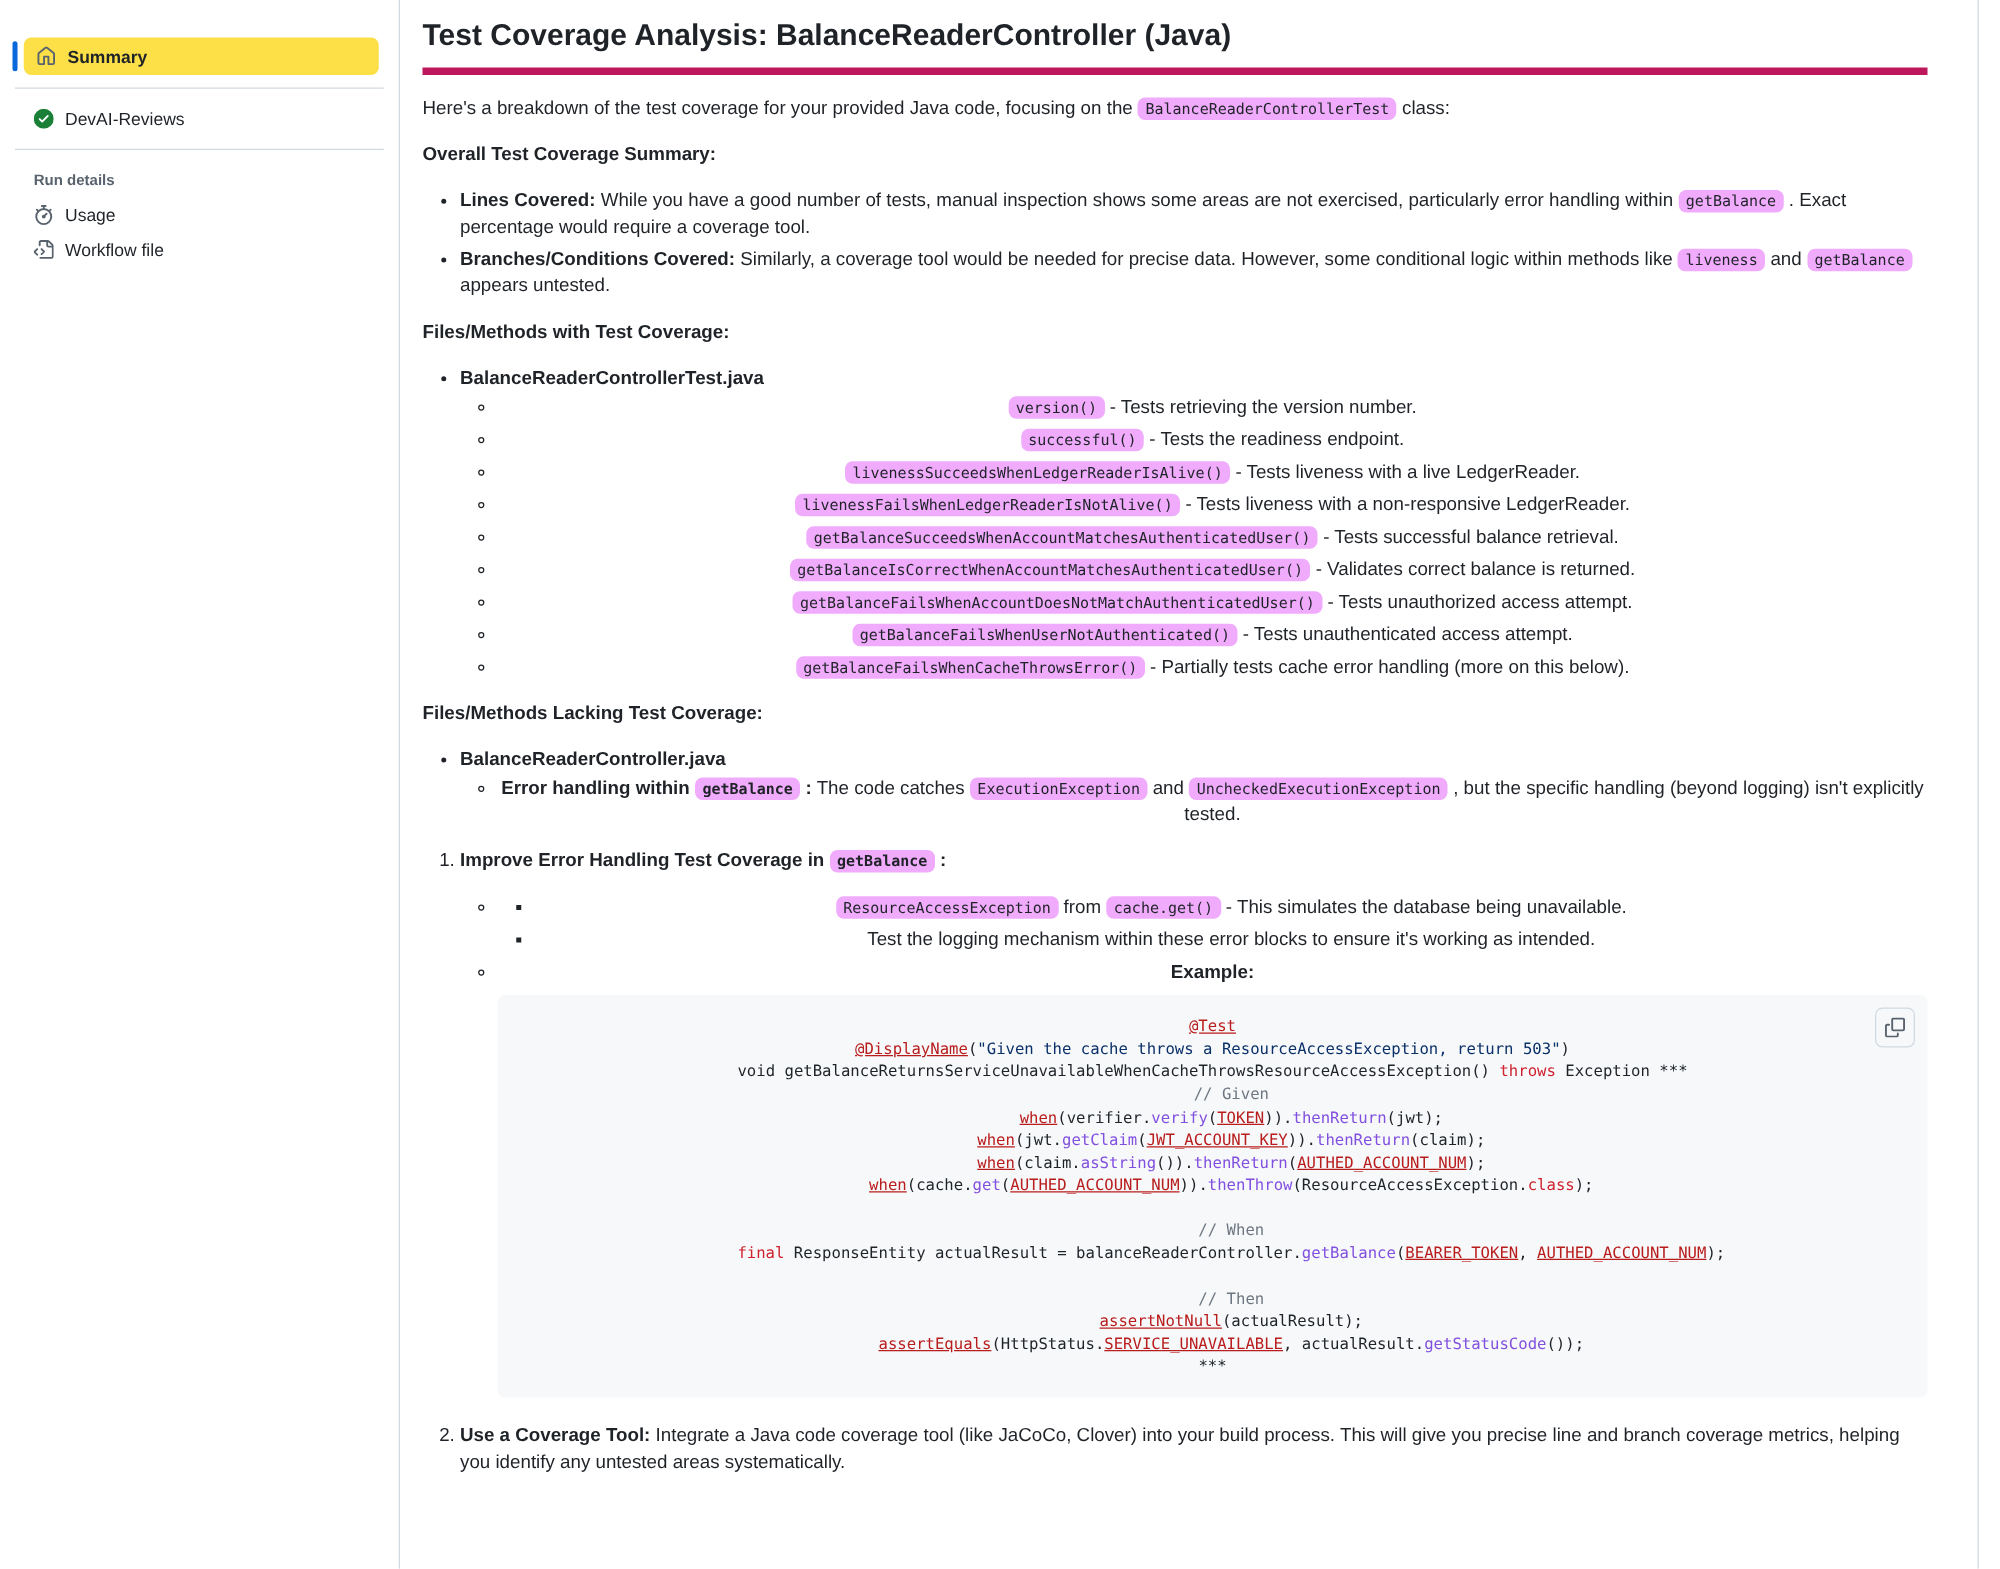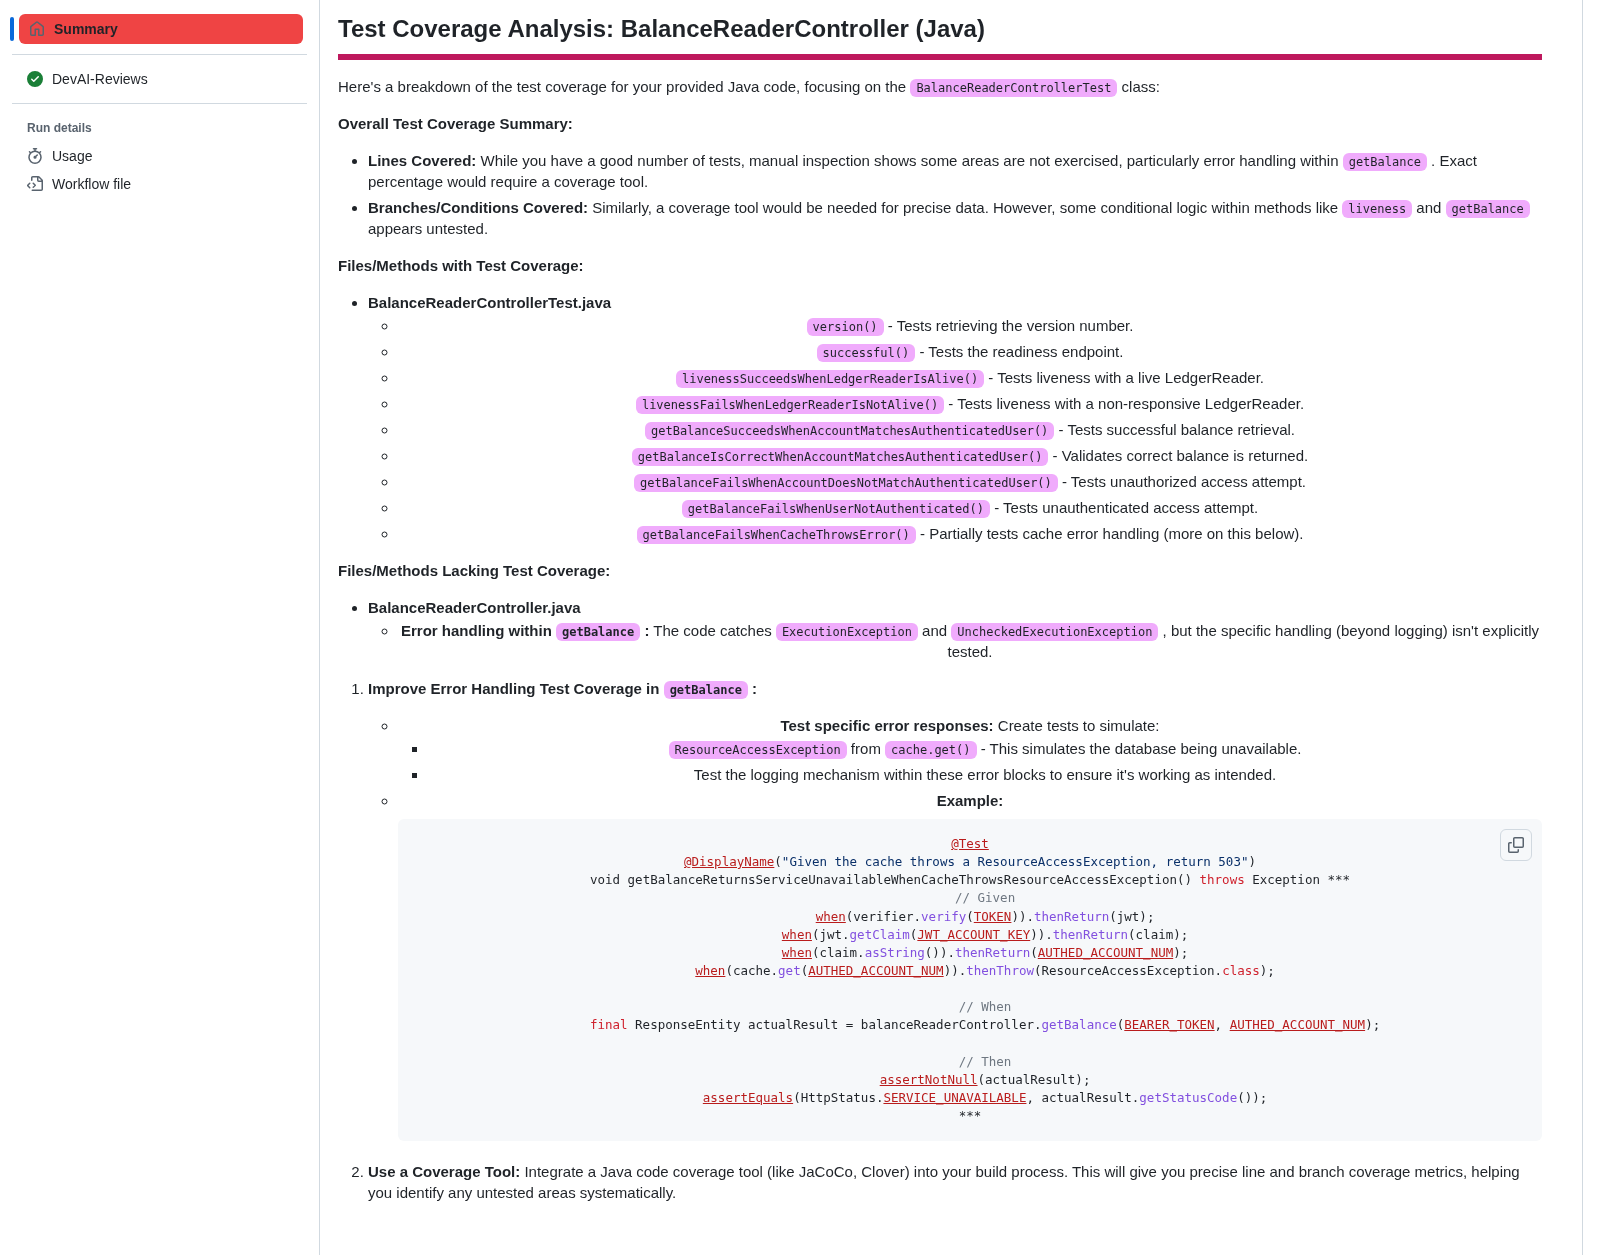--- a/index.html
+++ b/index.html
@@ -15,21 +15,21 @@
   .sidebar {
     width:320px; min-width:320px; height:100%;
     border-right:1px solid #d1d9e0;
     padding:14px 16px 16px 16px;
   }
   .nav-item {
     position:relative; display:flex; align-items:center; gap:9px;
     height:30px; padding:0 10px; margin-left:3px;
     border-radius:6px; font-size:14px; color:#1f2328; cursor:pointer;
   }
-  .nav-item.selected { background:#ef4444; font-weight:700; }
+  .nav-item.selected { background:#fde047; font-weight:700;margin-top:16px; }
   .nav-item.selected::before {
     content:""; position:absolute; left:-9px; top:3px;
     width:4px; height:24px; border-radius:2px; background:#0969da;
   }
   .nav-icon { display:flex; color:#59636e; flex:none; }
   .side-hr { border:0; border-top:1px solid #d1d9e0; margin:10px -4px; }
   .side-label { font-size:12px; font-weight:700; color:#59636e; padding:7px 8px 7px 11px; }
   .side-row {
     display:flex; align-items:center; gap:9px;
     padding:6px 8px 6px 11px; font-size:14px; color:#1f2328;
@@ -193,21 +193,20 @@
                 <div class="li-line"><strong>Error handling within </strong><code class="chip b">getBalance</code><strong> :</strong> The code catches <code class="chip">ExecutionException</code> and <code class="chip">UncheckedExecutionException</code> , but the specific handling (beyond logging) isn't explicitly tested.</div>
               </li>
             </ul>
           </li>
         </ul>
         <ol>
           <li>
             <div class="li-line loose"><strong>Improve Error Handling Test Coverage in </strong><code class="chip b">getBalance</code><strong> :</strong></div>
             <ul>
               <li>
-                <div class="li-line"><strong>Test specific error responses:</strong> Create tests to simulate:</div>
                 <ul>
                   <li>
                     <div class="li-line"><code class="chip">ResourceAccessException</code> from <code class="chip">cache.get()</code> - This simulates the database being unavailable.</div>
                   </li>
                   <li>
                     <div class="li-line">Test the logging mechanism within these error blocks to ensure it's working as intended.</div>
                   </li>
                 </ul>
               </li>
               <li>

